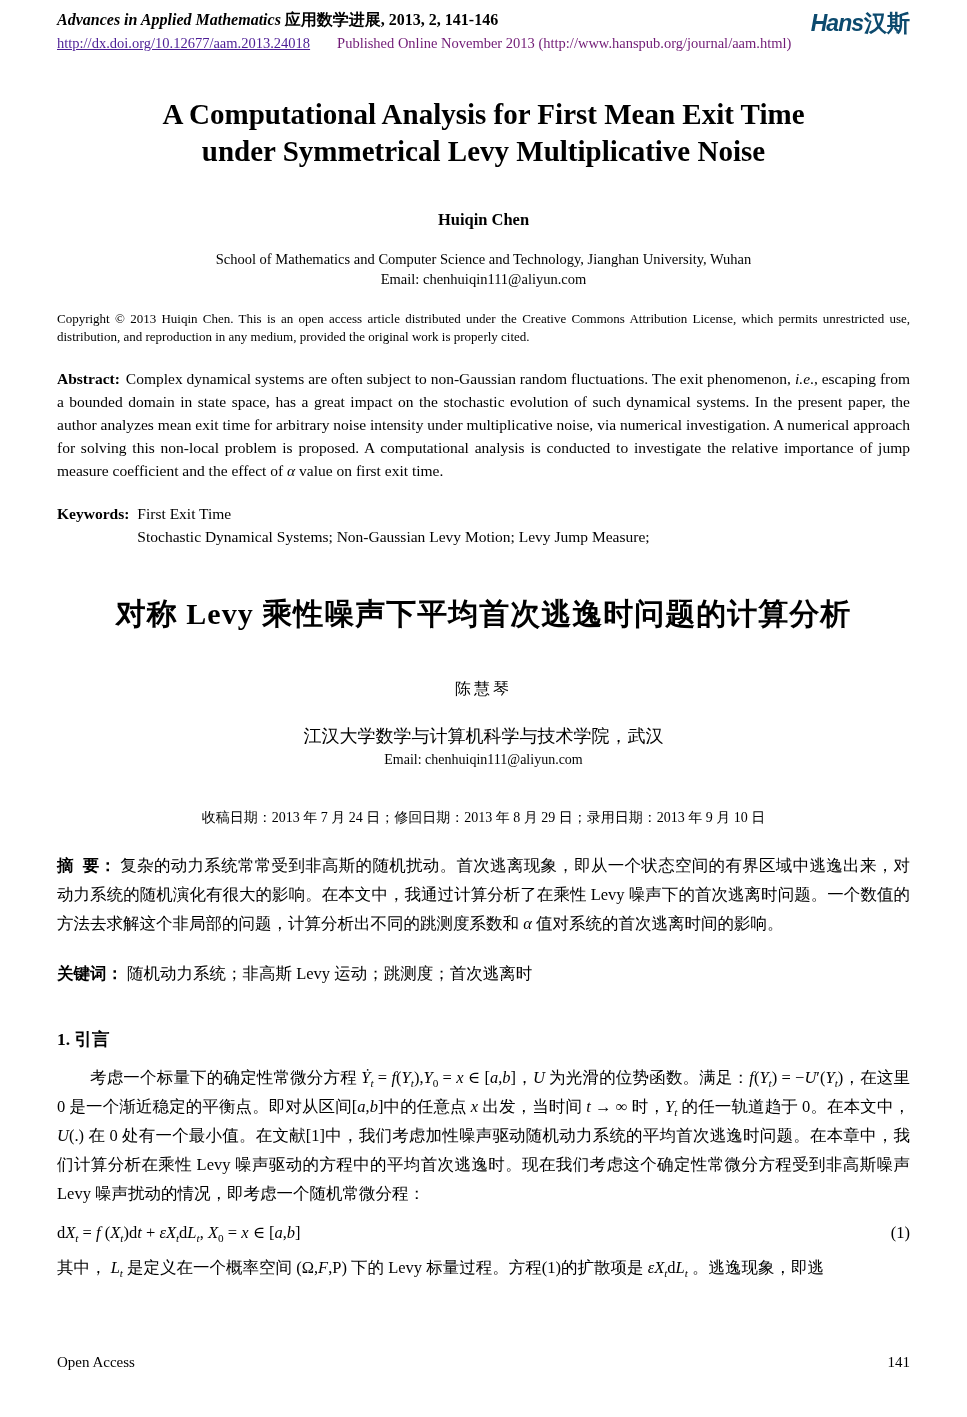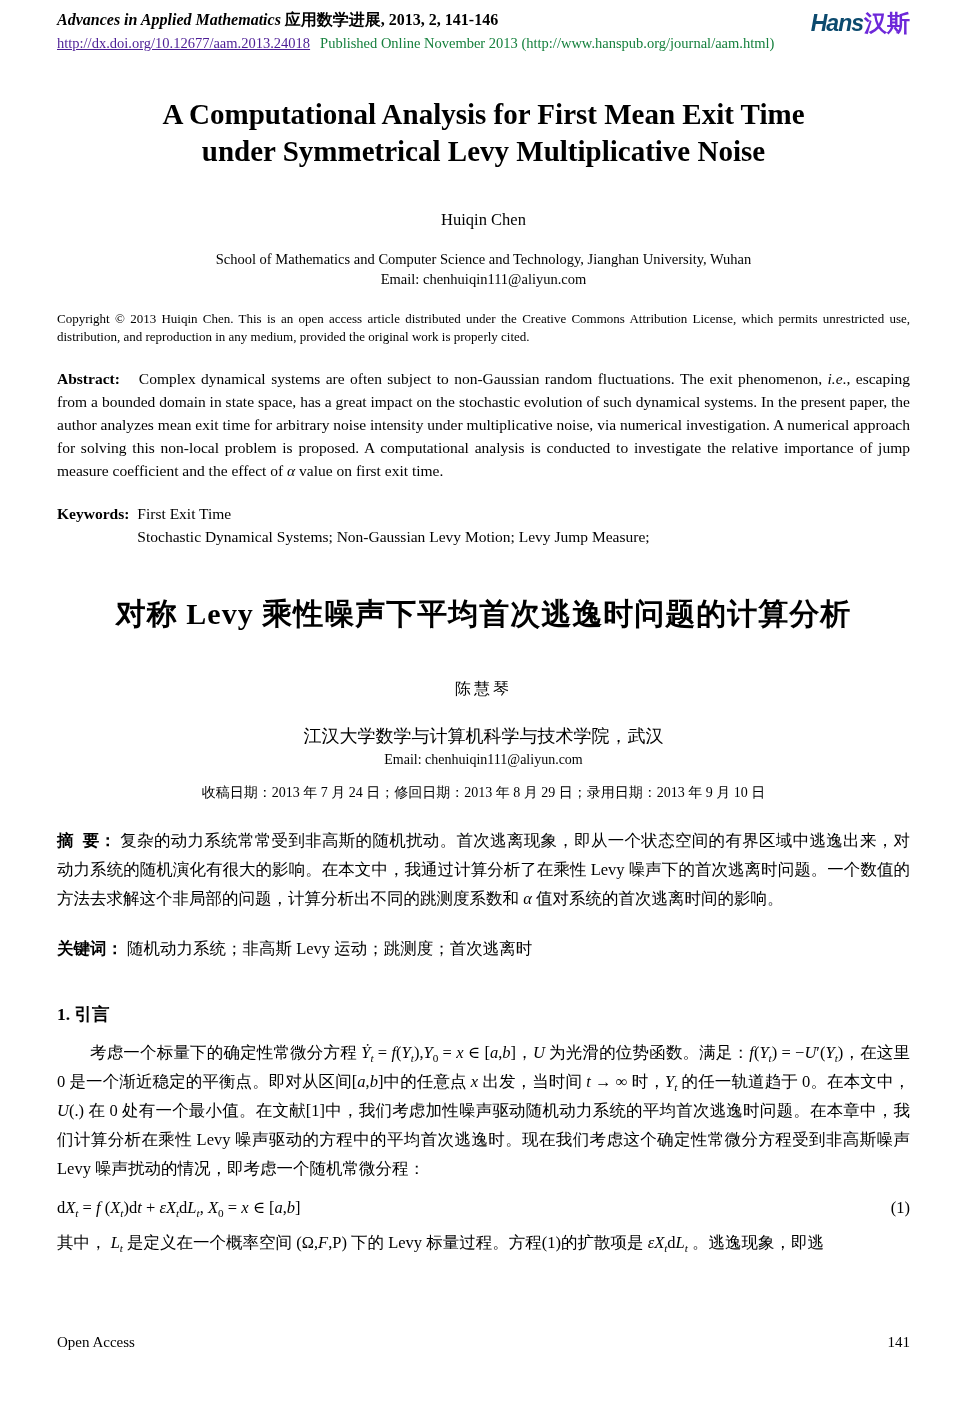--- a/index.html
+++ b/index.html
@@ -12,56 +12,56 @@
   }
   .it { font-style: italic; }
   sub, sup { line-height: 0; font-size: 0.68em; }
 
   
   .pg-header { display: flex; justify-content: space-between; align-items: flex-start; }
   .hdr-line1 { font-size: 16px; font-weight: bold; }
   .jn { font-style: italic; }
   .hdr-line2 { font-size: 14.5px; margin-top: 4px; }
   .doi { color: #4c1d95; text-decoration: underline; cursor: pointer; }
-  .pub { color: #15803d; margin-left: 10px; }
+  .pub { color: #701a75; margin-left: 27px; }
   .logo { font-size: 23px; font-weight: bold; white-space: nowrap; font-family: "Liberation Sans", "DejaVu Sans", sans-serif; margin-top: -2px; }
   .logo-hans { color: #0c4a6e; font-style: italic; letter-spacing: -1px; }
-  .logo-cn { color: #6d28d9; margin-left: 1px; }
+  .logo-cn { color: #0c4a6e; margin-left: 1px; }
 
   
   .title { text-align: center; font-size: 29px; font-weight: bold; margin: 44px auto 0; max-width: 720px; line-height: 1.28; }
-  .author { text-align: center; font-size: 16.5px; font-weight: normal; margin-top: 40px; }
+  .author { text-align: center; font-size: 16.5px; font-weight: bold; margin-top: 40px; }
   .affil { text-align: center; font-size: 14.5px; margin-top: 21px; }
   .email { text-align: center; font-size: 14.5px; margin-top: 3px; }
   .received { text-align: center; font-size: 14.5px; margin-top: 23px; }
   .copyright { font-size: 13px; text-align: justify; margin-top: 22px; line-height: 18px; }
   .abstract { font-size: 15.5px; line-height: 23px; text-align: justify; margin-top: 21px; }
-  .ab-label { font-weight: bold; margin-right: 19px; }
+  .ab-label { font-weight: bold; margin-right: 6px; }
   .keywords { display: flex; font-size: 15.5px; line-height: 23px; margin-top: 20px; }
   .kw-label { font-weight: bold; margin-right: 8px; white-space: nowrap; }
 
   
   .cn-title { text-align: center; font-size: 30px; font-weight: bold; margin-top: 46px; letter-spacing: 1px; }
   .cn-author { text-align: center; font-size: 16px; margin-top: 44px; letter-spacing: 3px; }
   .cn-affil { text-align: center; font-size: 18px; margin-top: 24px; }
   .cn-email { text-align: center; font-size: 14px; margin-top: 4px; }
-  .cn-dates { text-align: center; font-size: 14px; margin-top: 16px; }
+  .cn-dates { text-align: center; font-size: 14px; margin-top: 41px; }
   .cn-abstract { font-size: 16.5px; line-height: 29px; text-align: justify; margin-top: 24px; }
   .cn-ab-label { font-weight: bold; margin-right: 4px; white-space: pre; }
   .cn-keywords { font-size: 16.5px; margin-top: 25px; }
 
   
   .sec-head { font-size: 17.5px; font-weight: bold; margin-top: 42px; }
   .body-para { font-size: 16.5px; line-height: 29px; text-align: justify; margin-top: 12px; text-indent: 2em; }
   .eq-row { position: relative; text-align: left; font-size: 16.5px; margin-top: 10px; line-height: 29px; }
   .eq-num { position: absolute; right: 0; top: 0; }
   .body-para2 { font-size: 16.5px; line-height: 29px; text-align: justify; margin-top: 6px; }
 
   
-  .pg-footer { position: absolute; left: 57px; right: 57px; bottom: 24px; display: flex; justify-content: space-between; font-size: 15px; }
+  .pg-footer { position: absolute; left: 57px; right: 57px; bottom: 4px; display: flex; justify-content: space-between; font-size: 15px; }
 </style>
 </head>
 <body>
 
 <div class="page">
 
   <header class="pg-header">
     <div class="hdr-left">
       <div class="hdr-line1">
         <span class="jn">Advances in Applied Mathematics</span><span>  应用数学进展, 2013, 2, 141-146</span>

